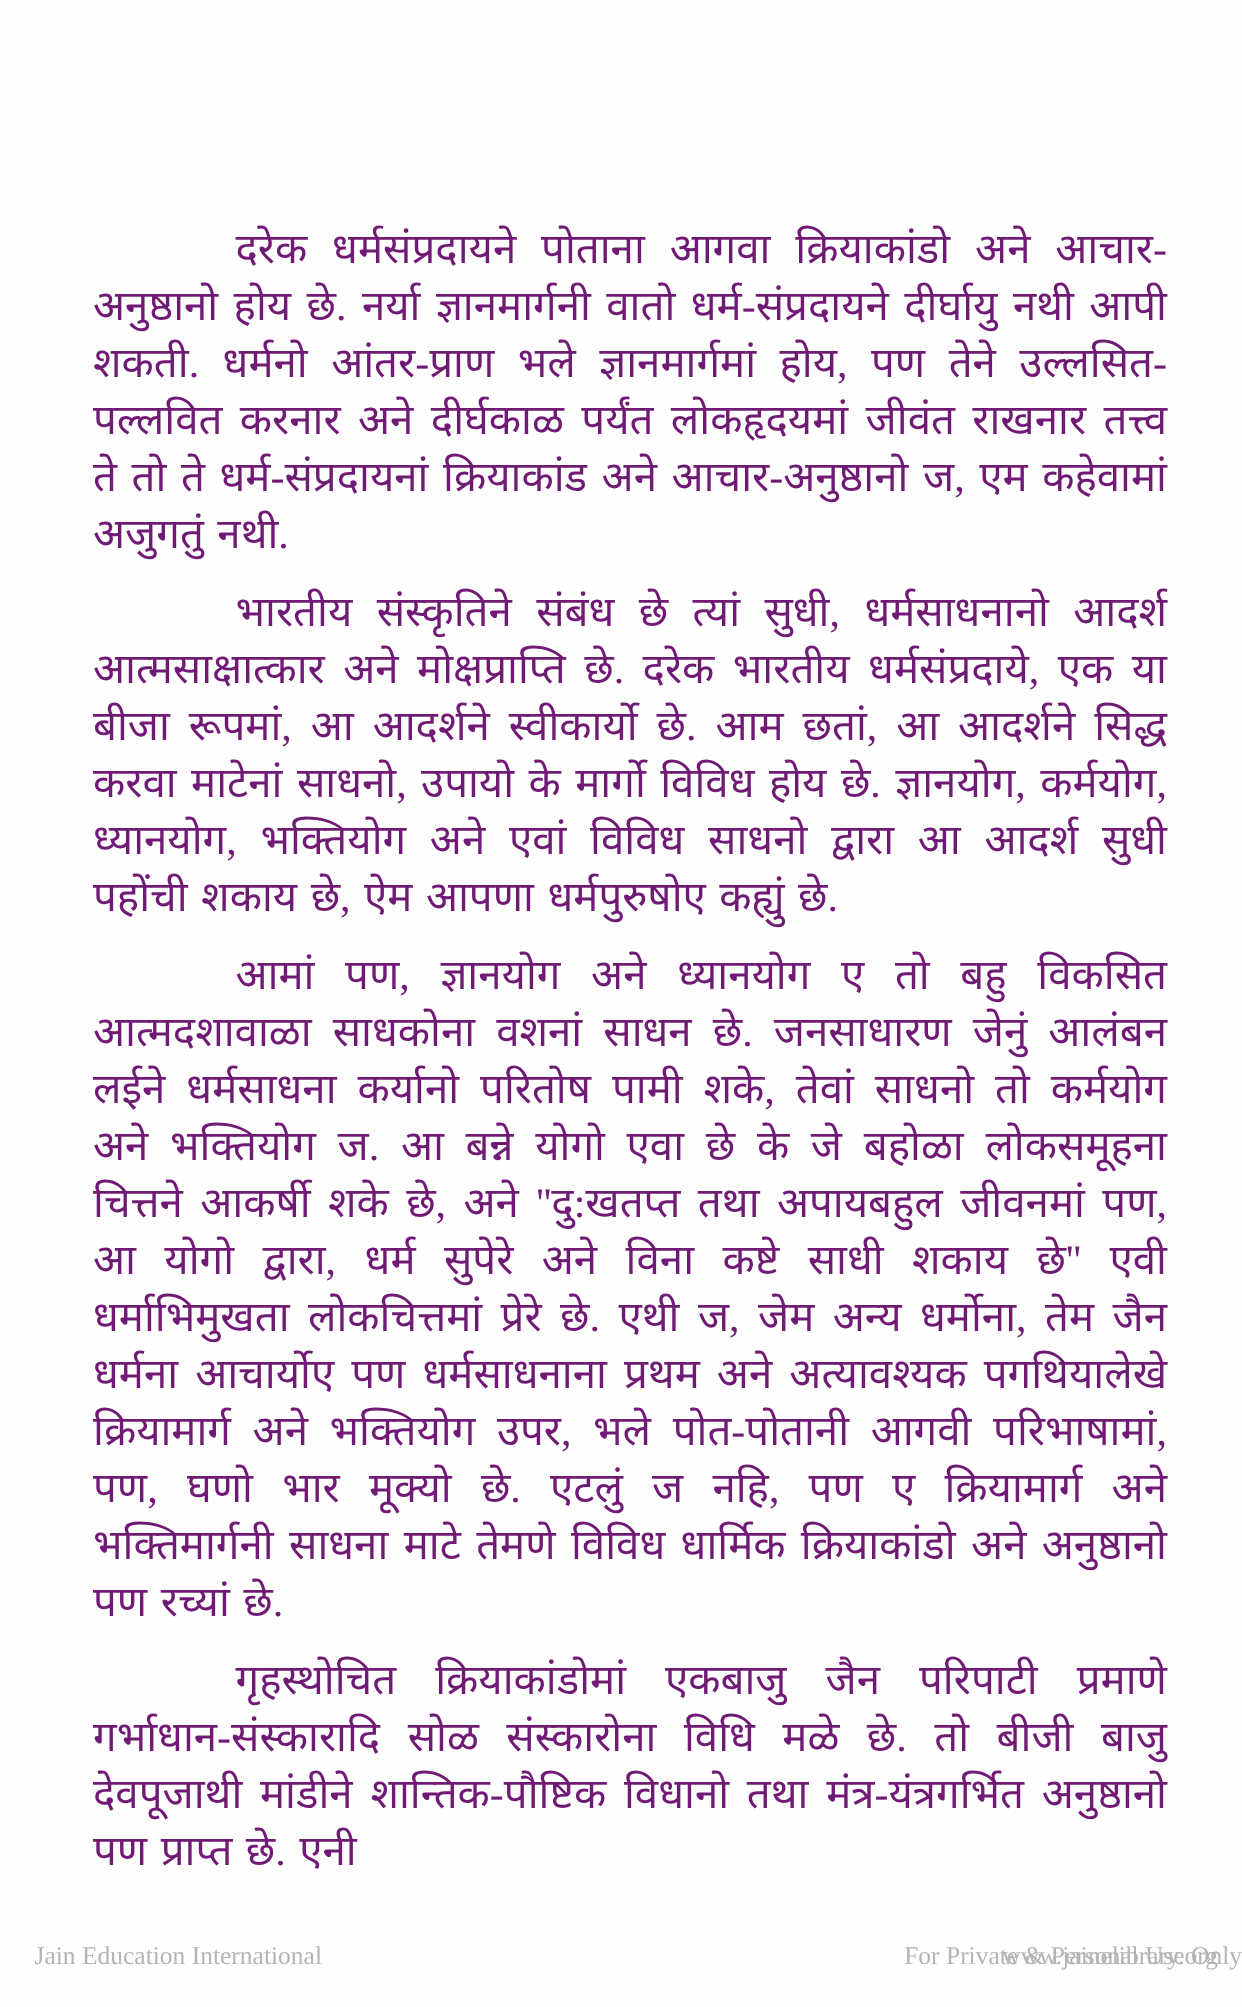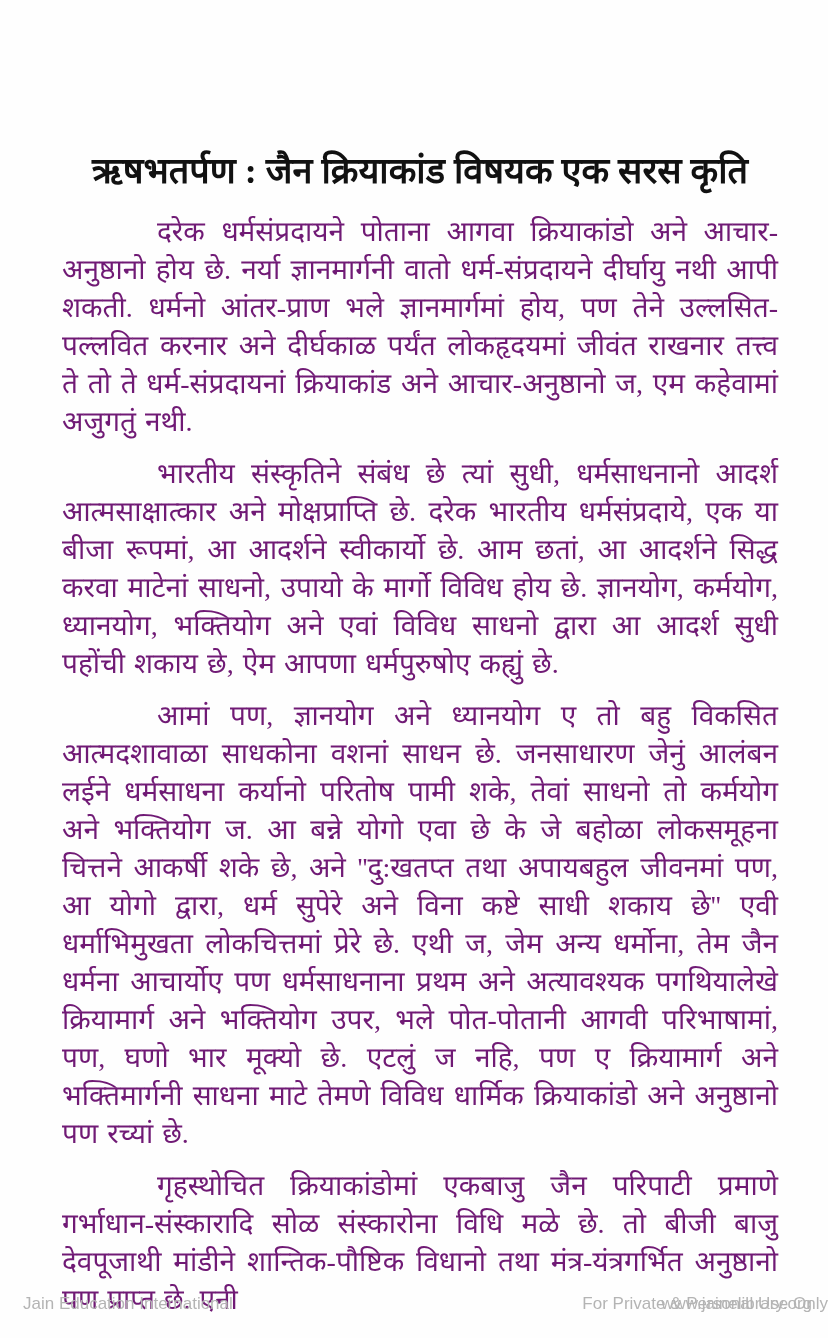--- a/index.html
+++ b/index.html
@@ -48,36 +48,35 @@
     margin: 0 0 14px 0;
     color: #701a75;
     word-spacing: 2px;
   }
   .footer {
     position: absolute;
     left: 0;
     right: 0;
     bottom: 20px;
     height: 24px;
-    font-family: Liberation Sans, sans-serif;
+    font-family: Liberation Serif, serif;
     font-size: 17px;
     color: #b4b4b4;
   }
   .footer .left   { position: absolute; left: 23px; }
   .footer .center { position: absolute; left: 0; right: 0; text-align: right; }
   .footer .right  { position: absolute; right: 16px; }
 </style>
 </head>
 <body>
 
 <div class="page">
 
   <div class="content">
 
-    <h1 class="title">ऋषभतर्पण : जैन क्रियाकांड विषयक एक सरस कृति</h1>
 
 
     <div class="body">
       <p>दरेक धर्मसंप्रदायने पोताना आगवा क्रियाकांडो अने आचार-अनुष्ठानो होय छे. नर्या ज्ञानमार्गनी वातो धर्म-संप्रदायने दीर्घायु नथी आपी शकती. धर्मनो आंतर-प्राण भले ज्ञानमार्गमां होय, पण तेने उल्लसित-पल्लवित करनार अने दीर्घकाळ पर्यंत लोकहृदयमां जीवंत राखनार तत्त्व ते तो ते धर्म-संप्रदायनां क्रियाकांड अने आचार-अनुष्ठानो ज, एम कहेवामां अजुगतुं नथी.</p>
       <p>भारतीय संस्कृतिने संबंध छे त्यां सुधी, धर्मसाधनानो आदर्श आत्मसाक्षात्कार अने मोक्षप्राप्ति छे. दरेक भारतीय धर्मसंप्रदाये, एक या बीजा रूपमां, आ आदर्शने स्वीकार्यो छे. आम छतां, आ आदर्शने सिद्ध करवा माटेनां साधनो, उपायो के मार्गो विविध होय छे. ज्ञानयोग, कर्मयोग, ध्यानयोग, भक्तियोग अने एवां विविध साधनो द्वारा आ आदर्श सुधी पहोंची शकाय छे, ऐम आपणा धर्मपुरुषोए कह्युं छे.</p>
       <p>आमां पण, ज्ञानयोग अने ध्यानयोग ए तो बहु विकसित आत्मदशावाळा साधकोना वशनां साधन छे. जनसाधारण जेनुं आलंबन लईने धर्मसाधना कर्यानो परितोष पामी शके, तेवां साधनो तो कर्मयोग अने भक्तियोग ज. आ बन्ने योगो एवा छे के जे बहोळा लोकसमूहना चित्तने आकर्षी शके छे, अने ''दु:खतप्त तथा अपायबहुल जीवनमां पण, आ योगो द्वारा, धर्म सुपेरे अने विना कष्टे साधी शकाय छे'' एवी धर्माभिमुखता लोकचित्तमां प्रेरे छे. एथी ज, जेम अन्य धर्मोना, तेम जैन धर्मना आचार्योए पण धर्मसाधनाना प्रथम अने अत्यावश्यक पगथियालेखे क्रियामार्ग अने भक्तियोग उपर, भले पोत-पोतानी आगवी परिभाषामां, पण, घणो भार मूक्यो छे. एटलुं ज नहि, पण ए क्रियामार्ग अने भक्तिमार्गनी साधना माटे तेमणे विविध धार्मिक क्रियाकांडो अने अनुष्ठानो पण रच्यां छे.</p>
       <p>गृहस्थोचित क्रियाकांडोमां एकबाजु जैन परिपाटी प्रमाणे गर्भाधान-संस्कारादि सोळ संस्कारोना विधि मळे छे. तो बीजी बाजु देवपूजाथी मांडीने शान्तिक-पौष्टिक विधानो तथा मंत्र-यंत्रगर्भित अनुष्ठानो पण प्राप्त छे. एनी</p>
     </div>
 
   </div>

